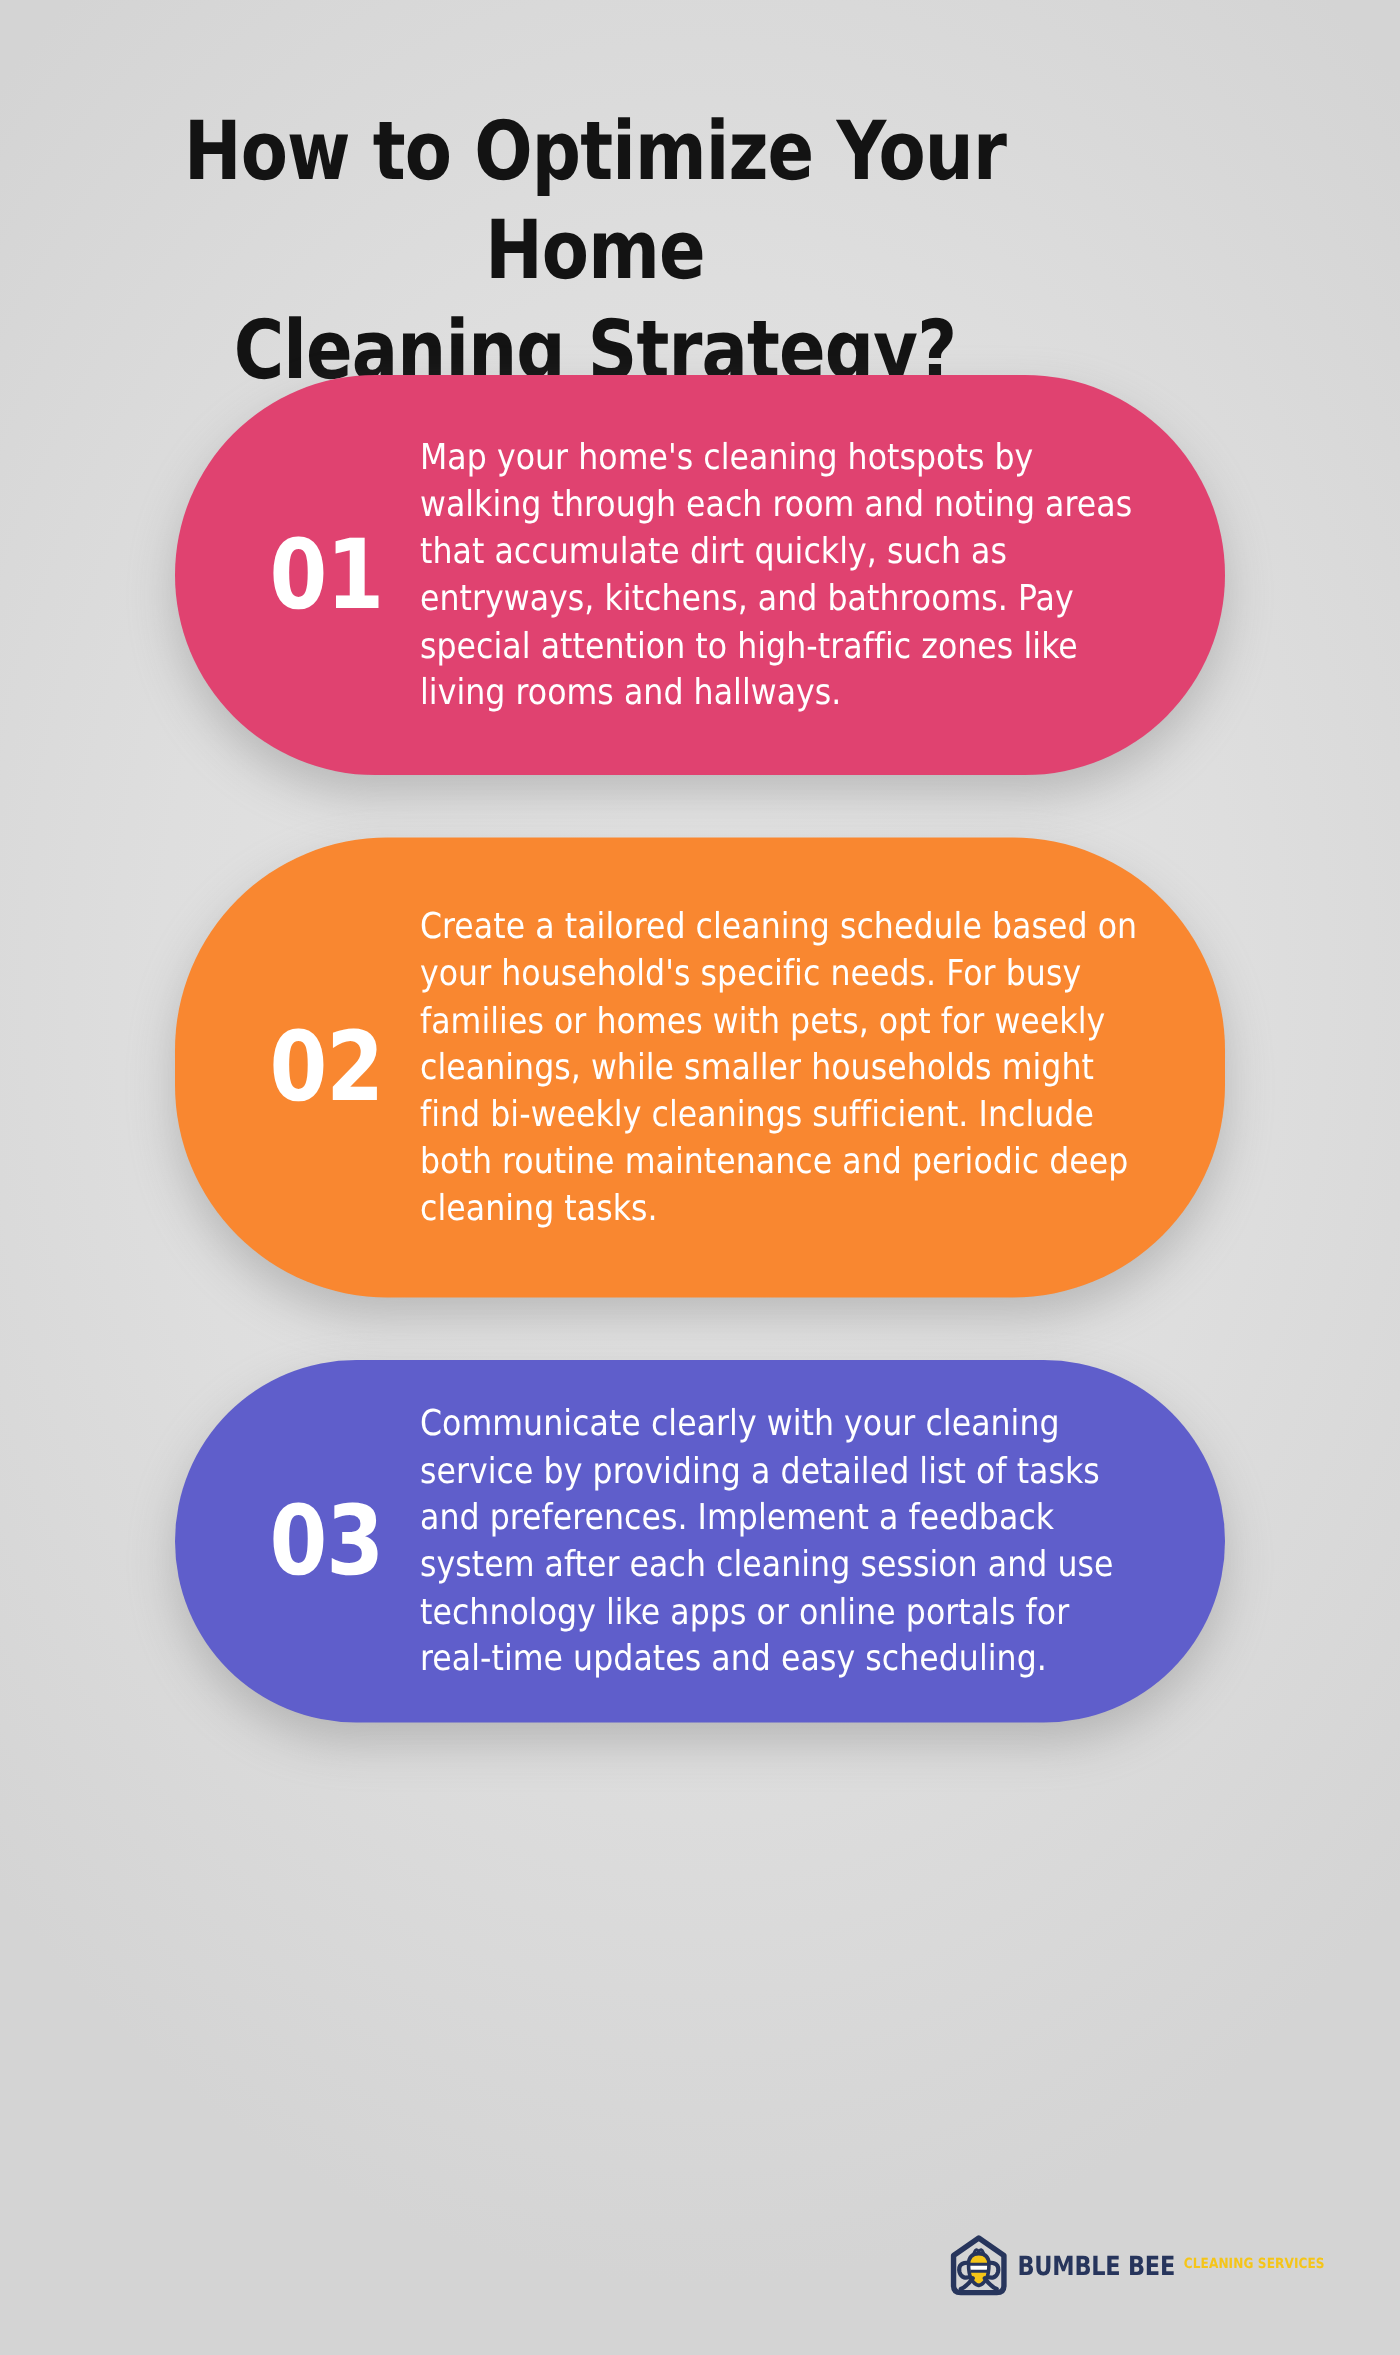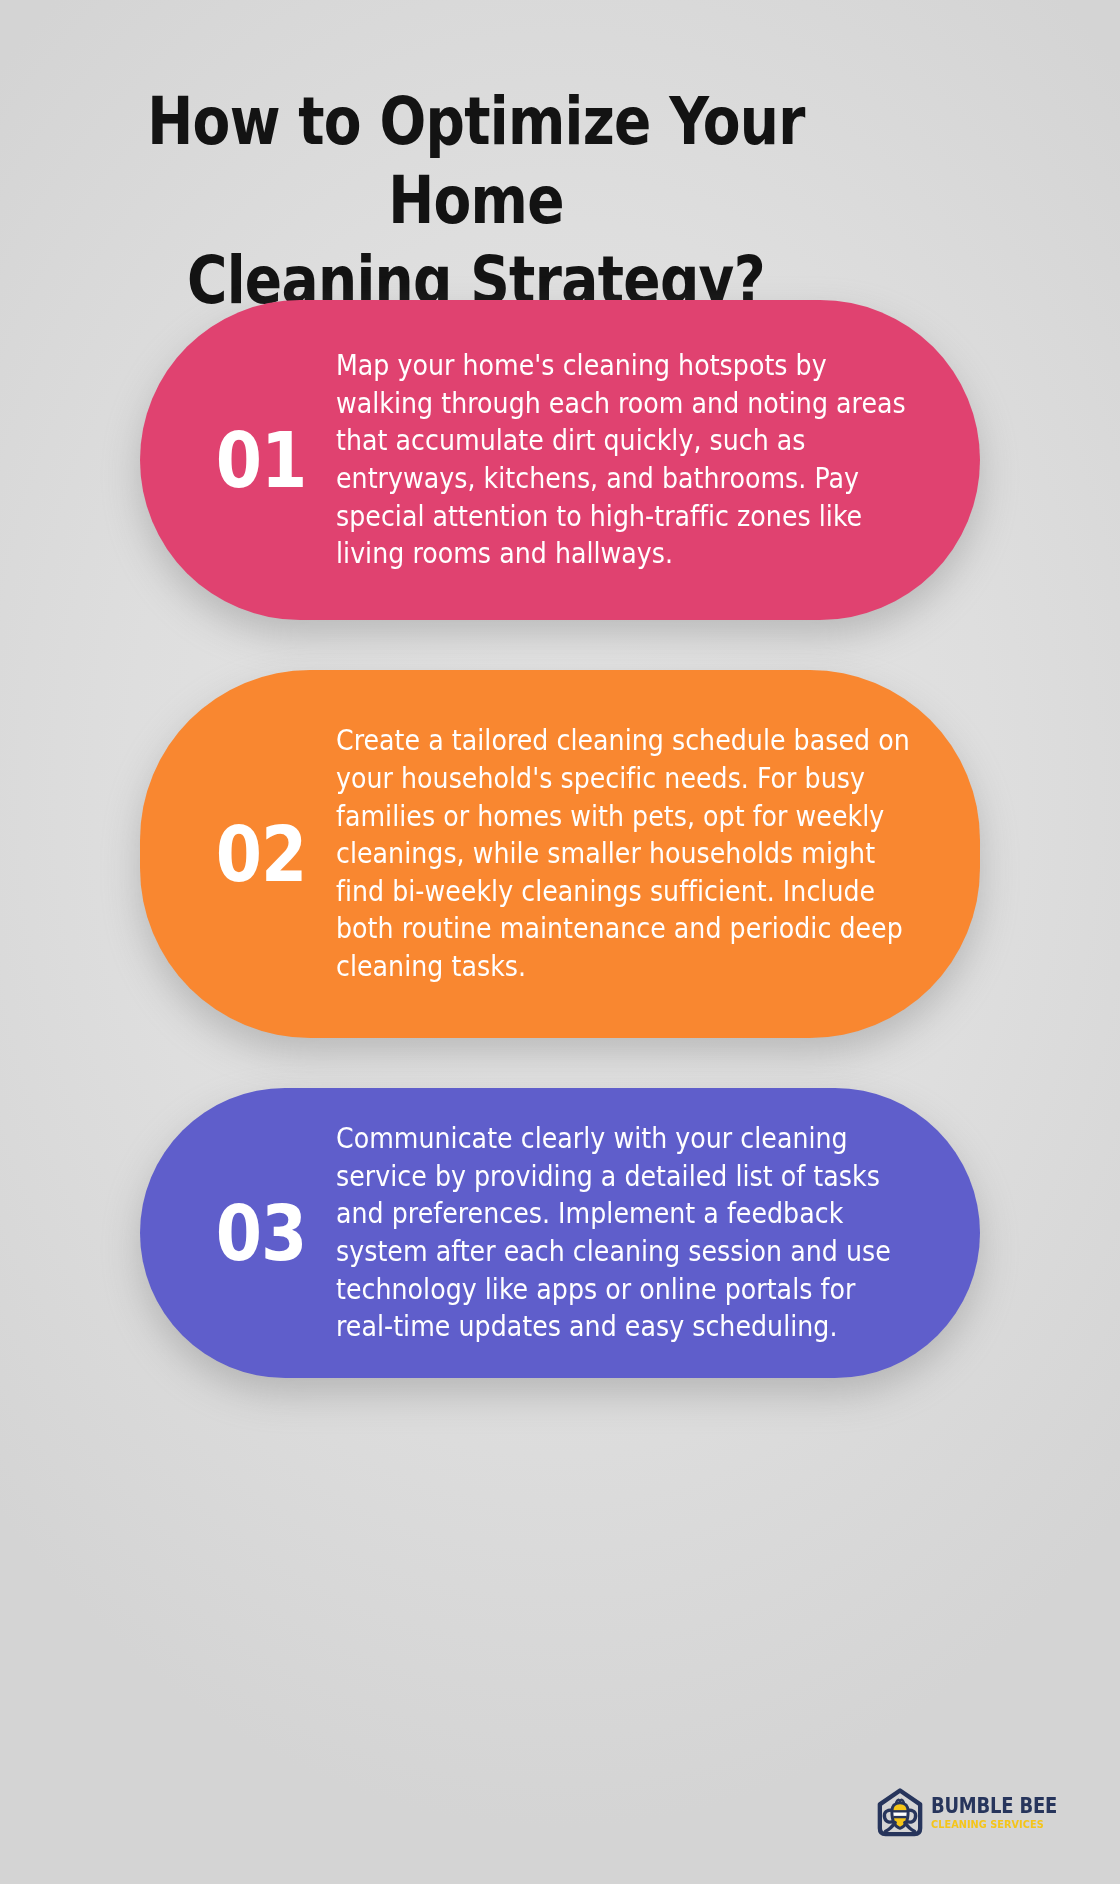--- a/index.html
+++ b/index.html
@@ -109,21 +109,21 @@
     gap:7px;
   }
   .logo-mark{
     width:48px;
     height:50px;
     flex:0 0 auto;
     display:block;
   }
   .logo-text{
     display:flex;
-    flex-direction:column;
+    flex-direction:row;
     justify-content:center;
     line-height:1;
   }
   .logo-name{
     font-family:"DejaVu Sans Condensed","Liberation Sans Narrow","Liberation Sans", sans-serif;
     font-weight:bold;
     font-size:21px;
     letter-spacing:-0.2px;
     color:#27355c;
     transform:scaleX(0.95);

